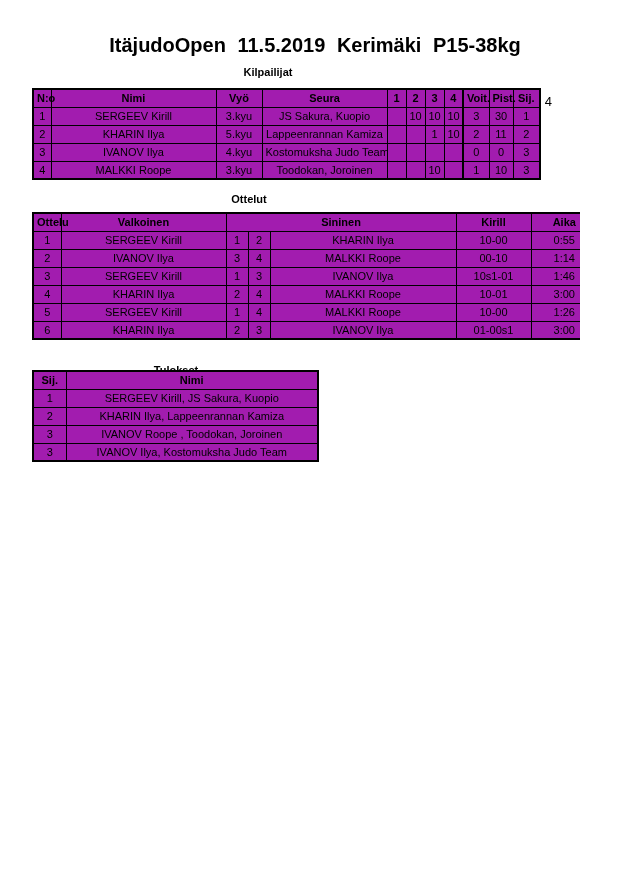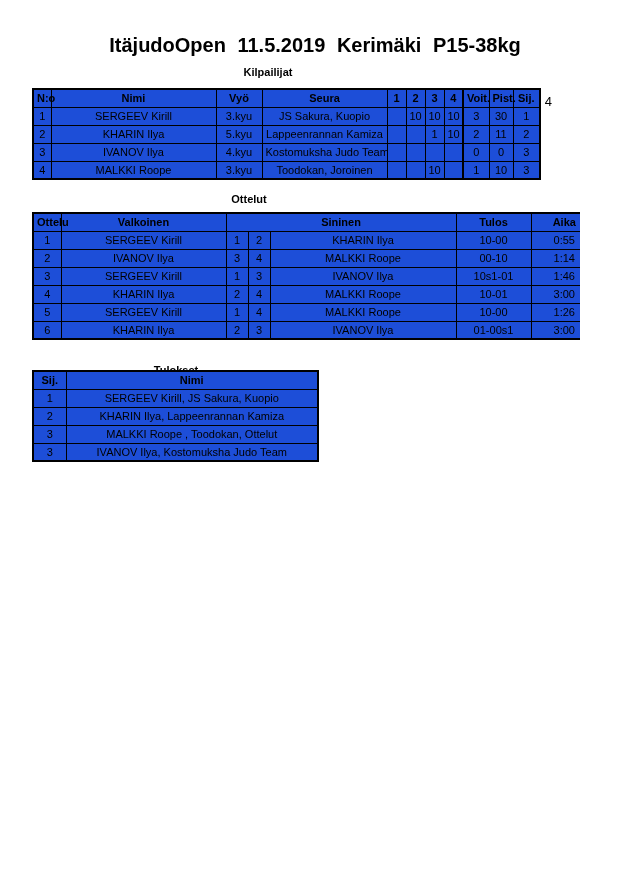--- a/index.html
+++ b/index.html
@@ -14,21 +14,21 @@
   }
   .sec-title {
     position:absolute; transform:translateX(-50%);
     font-size:11px; font-weight:bold; white-space:nowrap;
   }
   .count-label {
     position:absolute; top:69px; right:28px; font-size:13px;margin-top:25px;
   }
   table.grid {
     position:absolute; border-collapse:collapse; table-layout:fixed;
-    font-size:11px; border:2px solid #000; background:#1d4ed8;
+    font-size:11px; border:2px solid #000; background:#a21caf;
   }
   table.grid td, table.grid th {
     border:1px solid #000; height:18px; line-height:16px;
     padding:0 3px; white-space:nowrap; overflow:hidden;
   }
   table.grid th {
     font-weight:bold; text-align:center; overflow:visible;
   }
   td.c { text-align:center; }
   td.l { text-align:center; }
@@ -139,21 +139,21 @@
         <col style="width:22px">
       <col style="width:186px">
         <col style="width:75px">
         <col style="width:67px">
     </colgroup>
     <thead>
       <tr>
         <th>Ottelu</th>
         <th>Valkoinen</th>
         <th colspan="3">Sininen</th>
-        <th>Tulos</th>
+        <th>Kirill</th>
         <th>Aika</th>
       </tr>
     </thead>
     <tbody>
       <tr>
         <td class="c">1</td>
         <td class="l">SERGEEV Kirill</td>
         <td class="c">1</td>
         <td class="c">2</td>
         <td class="l">KHARIN Ilya</td>
@@ -225,21 +225,21 @@
       <tr>
         <td class="c">1</td>
         <td class="l">SERGEEV Kirill, JS Sakura, Kuopio</td>
       </tr>
       <tr>
         <td class="c">2</td>
         <td class="l">KHARIN Ilya, Lappeenrannan Kamiza</td>
       </tr>
       <tr>
         <td class="c">3</td>
-        <td class="l">MALKKI  Roope , Toodokan, Ottelut</td>
+        <td class="l">IVANOV  Roope , Toodokan, Joroinen</td>
       </tr>
       <tr>
         <td class="c">3</td>
         <td class="l">IVANOV Ilya, Kostomuksha Judo Team</td>
       </tr>
     </tbody>
   </table>
 
 </div>
 

